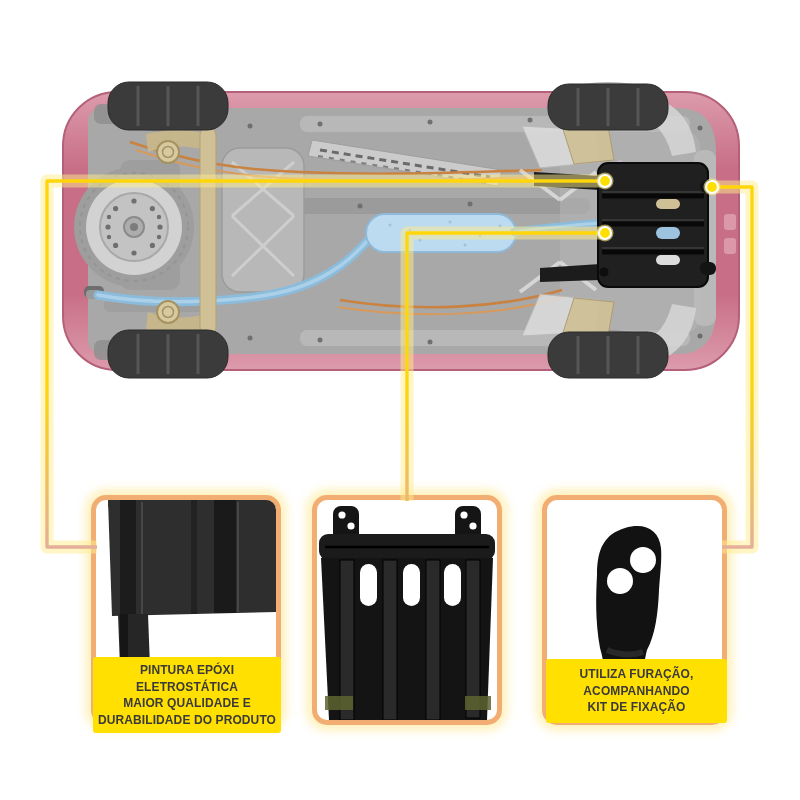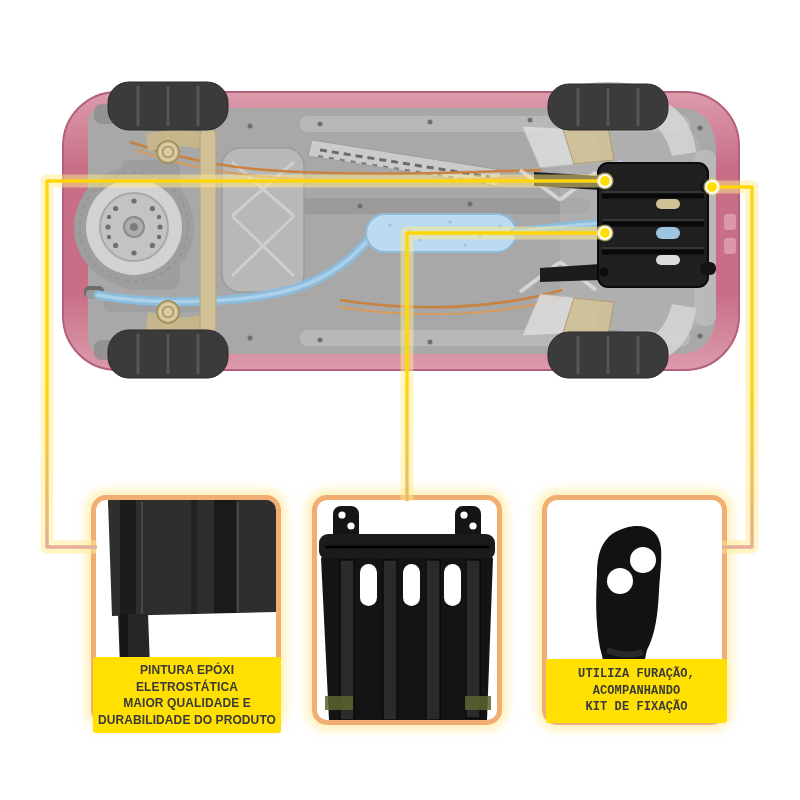--- a/index.html
+++ b/index.html
@@ -31,21 +31,21 @@
     font-size:12px;
     line-height:16.5px;
     text-align:center;
     white-space:pre-line;
     padding:5px 2px;
     border-radius:3px;
     letter-spacing:.1px;
   }
   #cap1{left:93px;top:657px;width:184px;}
   #cap2{left:315px;top:657px;width:184px;}
-  #cap3{left:546px;top:659px;width:177px;padding:7px 2px;font-family:Liberation Mono, monospace;}
+  #cap3{left:546px;top:659px;width:177px;padding:7px 2px;}
   .connectors{z-index:4;pointer-events:none;}
 </style>
 </head>
 <body>
 
 <div class="stage">
 
   <svg class="layer" width="800" height="470" viewBox="0 0 800 470">
     <defs>
       <linearGradient id="gPink" x1="0" y1="92" x2="0" y2="370" gradientUnits="userSpaceOnUse">

